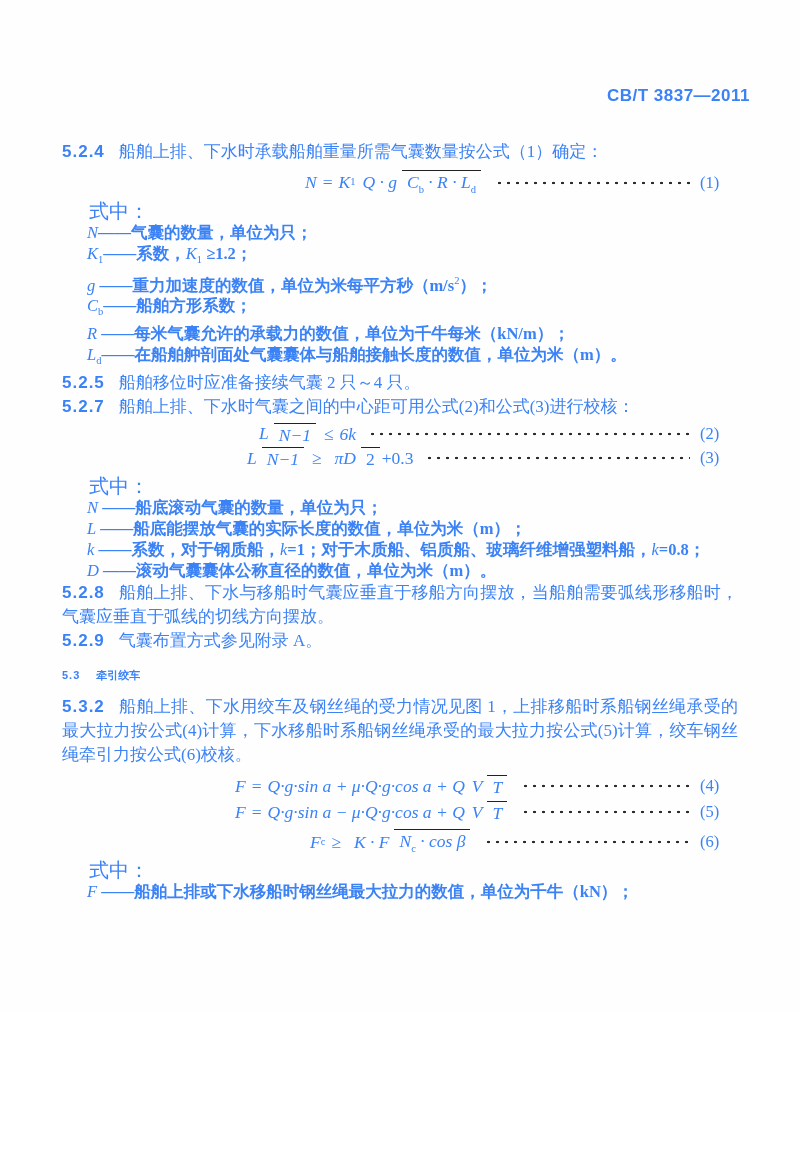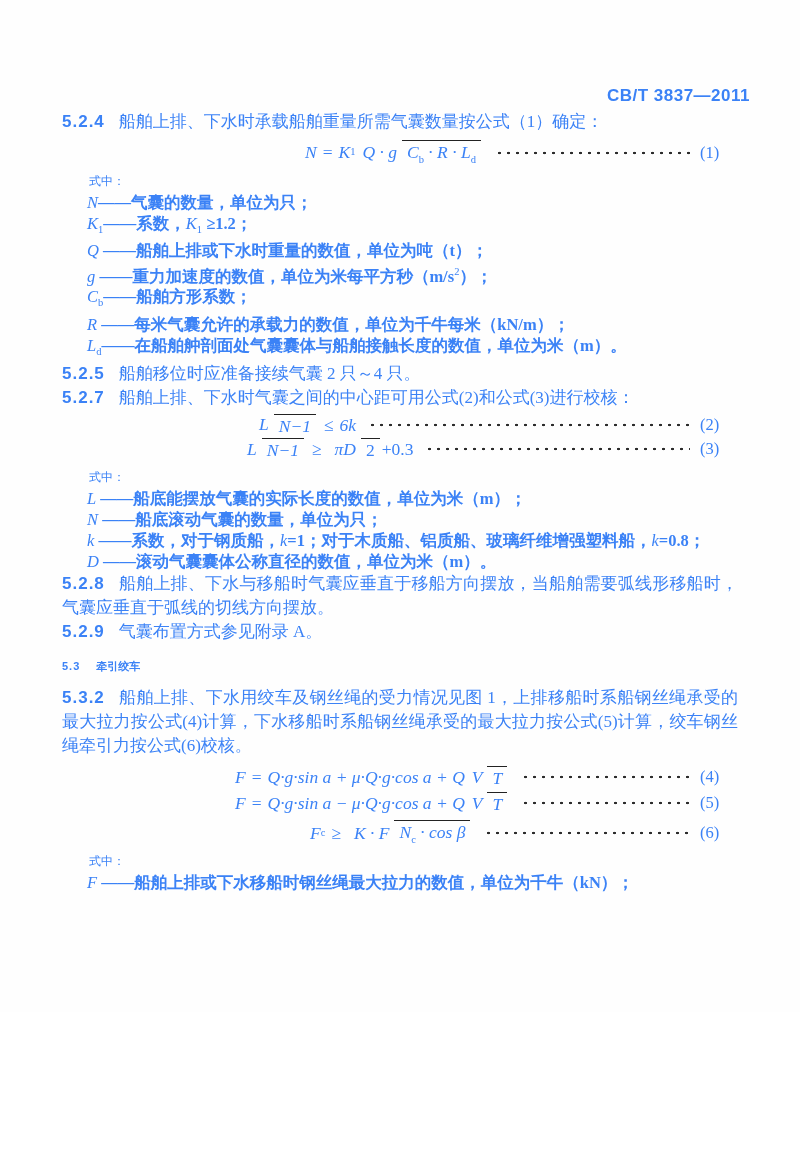--- a/index.html
+++ b/index.html
@@ -11,35 +11,35 @@
     color:#3b82f6;
     overflow:hidden;
     padding-left:20px;
   }
   .doc-header {
     position:absolute; top:86px; right:70px;
     font-family:"Liberation Sans","DejaVu Sans",sans-serif;
     font-weight:700; font-size:17px; letter-spacing:0.5px;
   }
   .content {
-    position:absolute; left:62px; top:110px; width:676px;
+    position:absolute; left:62px; top:140px; width:676px;
   }
   .clause { font-size:17px; line-height:24px; margin:0; text-align:justify; }
   .cnum {
     font-family:"Liberation Sans","DejaVu Sans",sans-serif;
     font-weight:700; letter-spacing:1px; margin-right:14px;
     white-space:nowrap;
   }
   .sec-head {
     font-family:"Liberation Sans","DejaVu Sans",sans-serif;
     font-weight:700; font-size:11px; line-height:24px;
     margin:10px 0 8px 0;
   }
   .sec-head .cnum { margin-right:16px; }
-  .where { font-size:12px; line-height:22px; margin:0; padding-left:27px; }
+  .where { font-size:20px; line-height:22px; margin:0; padding-left:27px; }
   .varlist { margin:0; }
   .var-line { font-size:16.5px; line-height:21px; padding-left:25px; text-align:justify; }
   .mi { font-style:italic; }
   .vtext { font-style:normal;font-weight:bold; }
   .vsub { font-size:10.5px; font-style:normal; }
   .vsup { font-size:10.5px; font-style:normal; }
   
   .formula {
     display:flex; align-items:center;
     font-size:17.5px; line-height:1.2;
@@ -103,21 +103,20 @@
         </span>
       <span class="leader"></span>
       <span class="eqnum">(1)</span>
     </div>
 
     <p class="where">式中：</p>
 
     <div class="varlist">
         <div class="var-line"><span class="mi">N</span><span class="vtext">——气囊的数量，单位为只；</span></div>
         <div class="var-line"><span class="mi">K</span><sub class="vsub">1</sub><span class="vtext">——系数，</span><span class="mi">K</span><sub class="vsub">1</sub><span class="vtext"> ≥1.2；</span></div>
-        <div class="var-line"><span class="mi">Q</span><span class="vtext"> ——船舶上排或下水时重量的数值，单位为吨（t）；</span></div>
         <div class="var-line"><span class="mi">g</span><span class="vtext"> ——重力加速度的数值，单位为米每平方秒（m/s</span><sup class="vsup">2</sup><span class="vtext">）；</span></div>
         <div class="var-line"><span class="mi">C</span><sub class="vsub">b</sub><span class="vtext">——船舶方形系数；</span></div>
         <div class="var-line"><span class="mi">R</span><span class="vtext"> ——每米气囊允许的承载力的数值，单位为千牛每米（kN/m）；</span></div>
         <div class="var-line"><span class="mi">L</span><sub class="vsub">d</sub><span class="vtext">——在船舶舯剖面处气囊囊体与船舶接触长度的数值，单位为米（m）。</span></div>
       </div>
 
     <p class="clause"><span class="cnum">5.2.5</span><span class="ctext">船舶移位时应准备接续气囊 2 只～4 只。</span></p>
 
 
     <p class="clause"><span class="cnum">5.2.7</span><span class="ctext">船舶上排、下水时气囊之间的中心距可用公式(2)和公式(3)进行校核：</span></p>
@@ -150,22 +149,22 @@
           </span>
           <span>+0.3</span>
         </span>
       <span class="leader"></span>
       <span class="eqnum">(3)</span>
     </div>
 
     <p class="where">式中：</p>
 
     <div class="varlist">
+        <div class="var-line"><span class="mi">N</span><span class="vtext"> ——船底滚动气囊的数量，单位为只；</span></div>
         <div class="var-line"><span class="mi">L</span><span class="vtext"> ——船底能摆放气囊的实际长度的数值，单位为米（m）；</span></div>
-        <div class="var-line"><span class="mi">N</span><span class="vtext"> ——船底滚动气囊的数量，单位为只；</span></div>
         <div class="var-line"><span class="mi">k</span><span class="vtext"> ——系数，对于钢质船，</span><span class="mi">k</span><span class="vtext">=1；对于木质船、铝质船、玻璃纤维增强塑料船，</span><span class="mi">k</span><span class="vtext">=0.8；</span></div>
         <div class="var-line"><span class="mi">D</span><span class="vtext"> ——滚动气囊囊体公称直径的数值，单位为米（m）。</span></div>
       </div>
 
     <p class="clause"><span class="cnum">5.2.8</span><span class="ctext">船舶上排、下水与移船时气囊应垂直于移船方向摆放，当船舶需要弧线形移船时，气囊应垂直于弧线的切线方向摆放。</span></p>
 
     <p class="clause"><span class="cnum">5.2.9</span><span class="ctext">气囊布置方式参见附录 A。</span></p>
 
     <p class="sec-head"><span class="cnum">5.3</span><span>牵引绞车</span></p>
 

